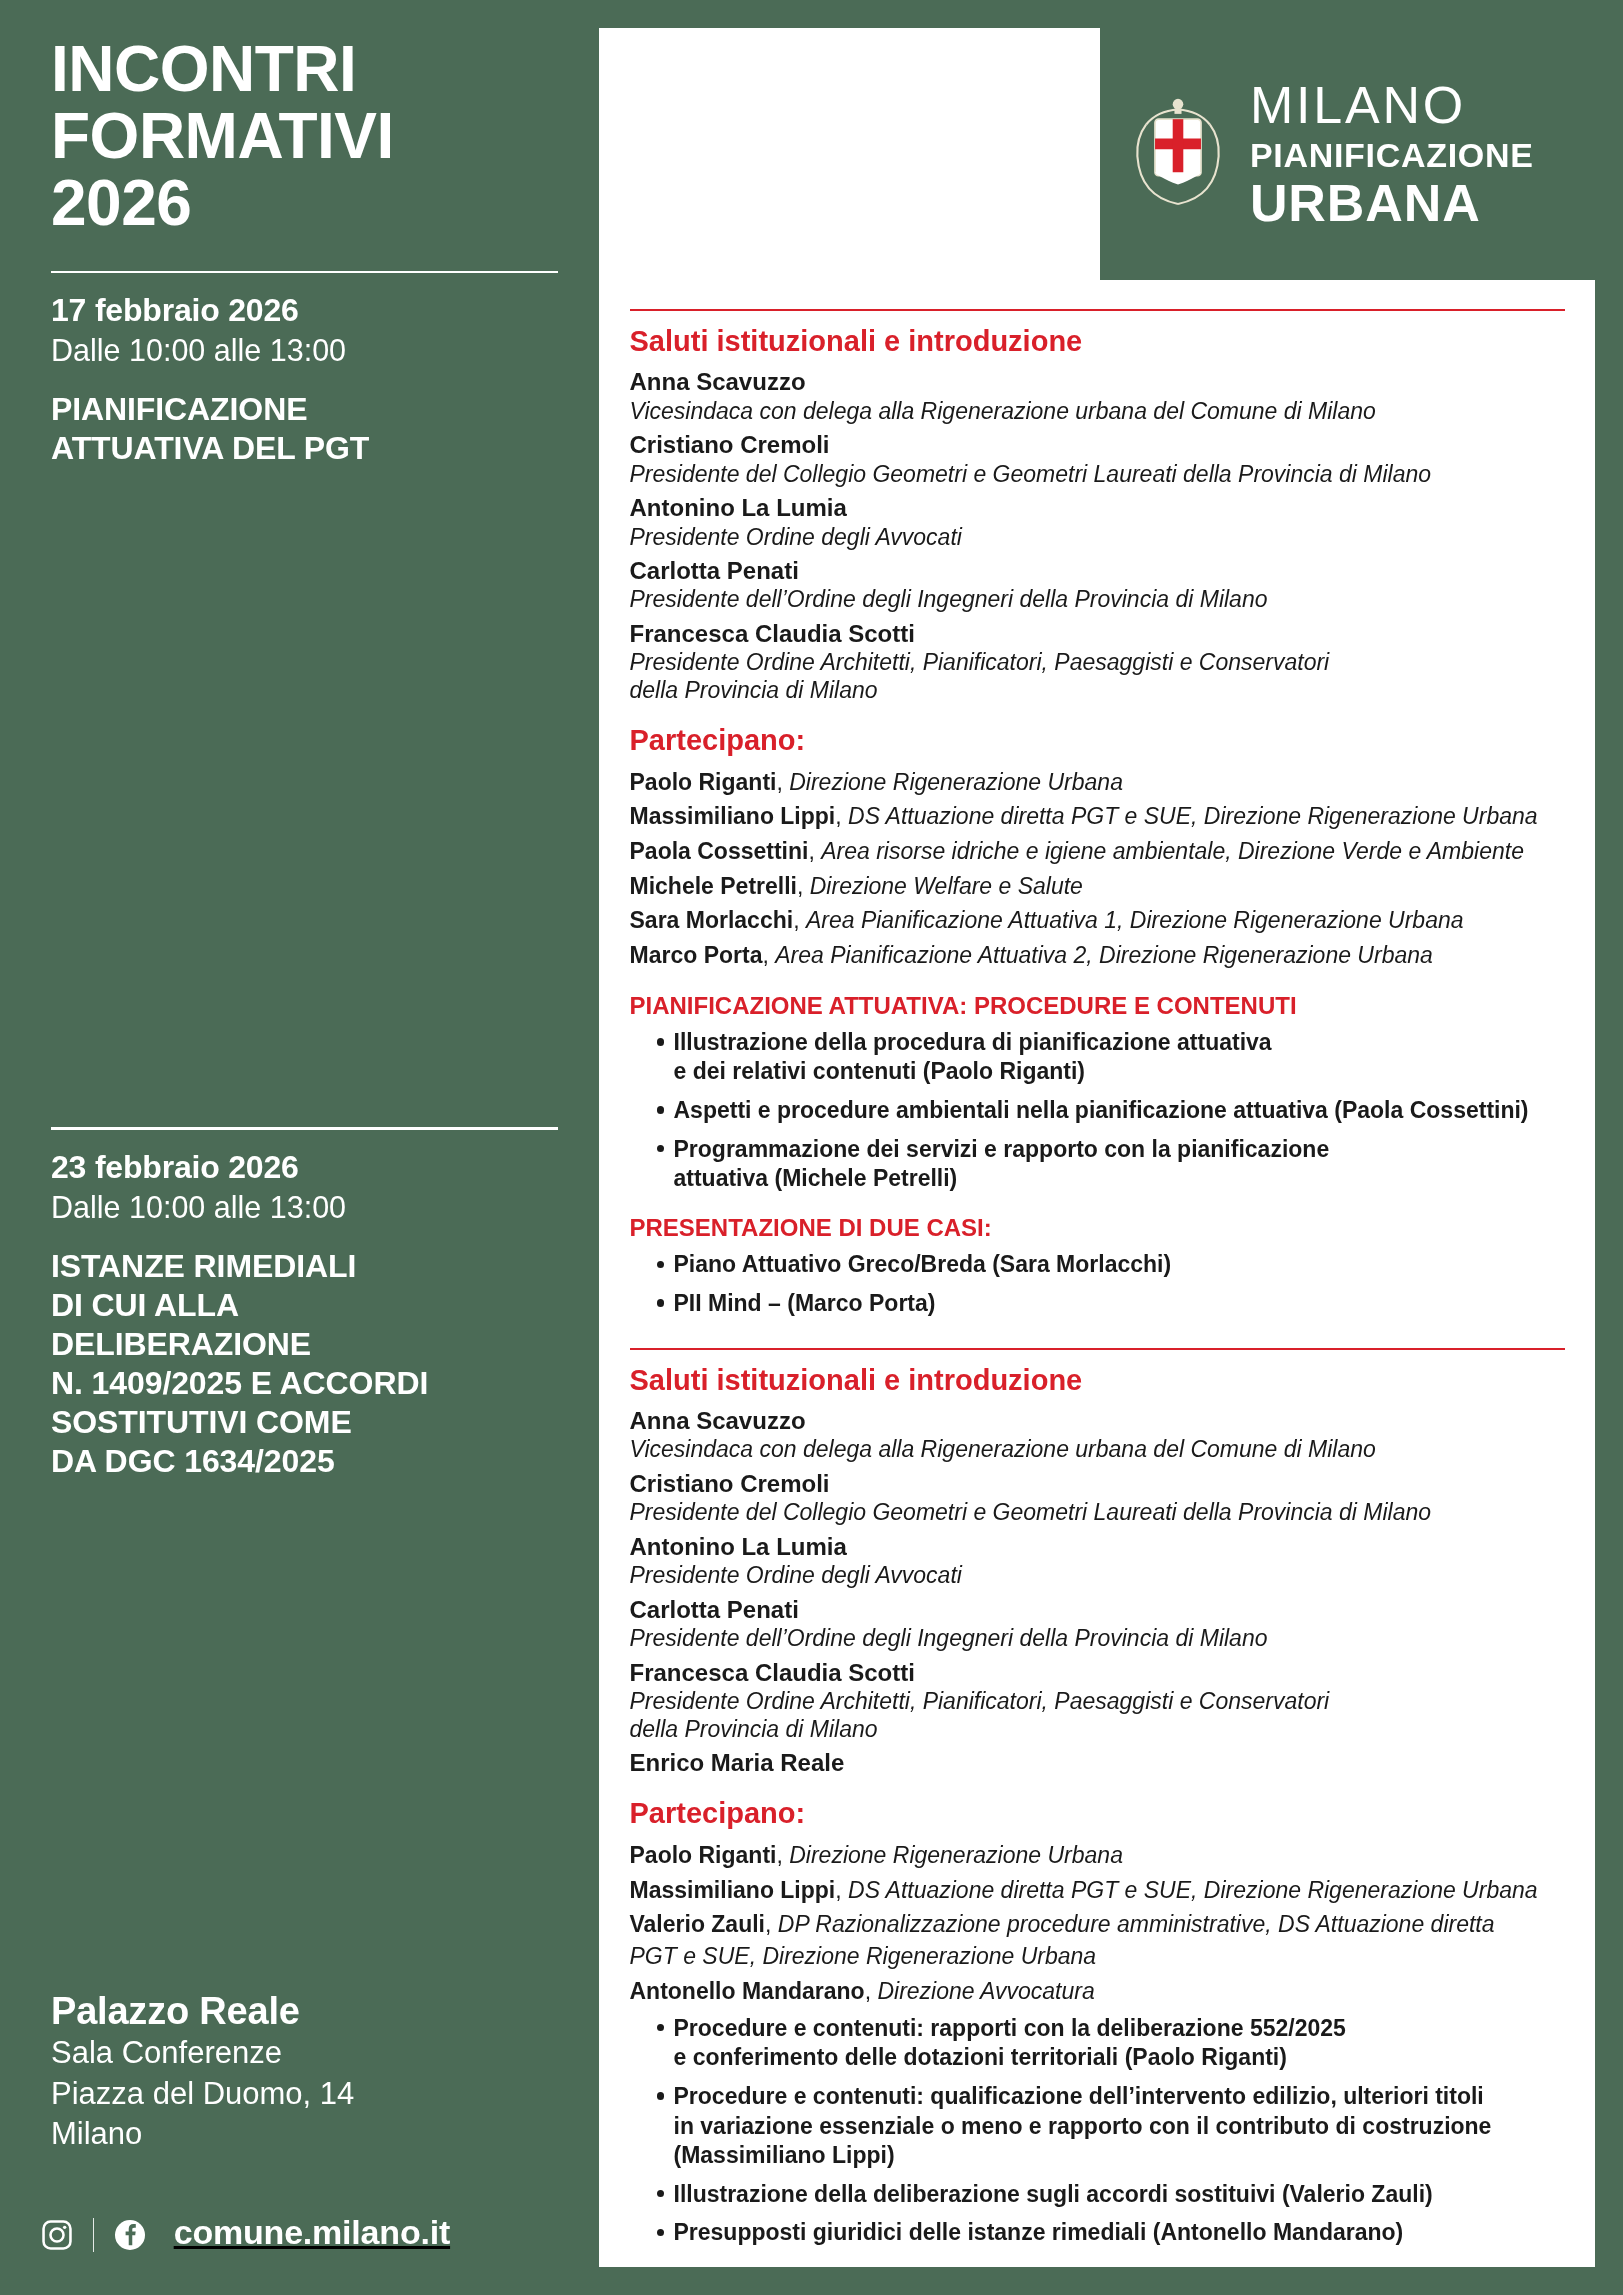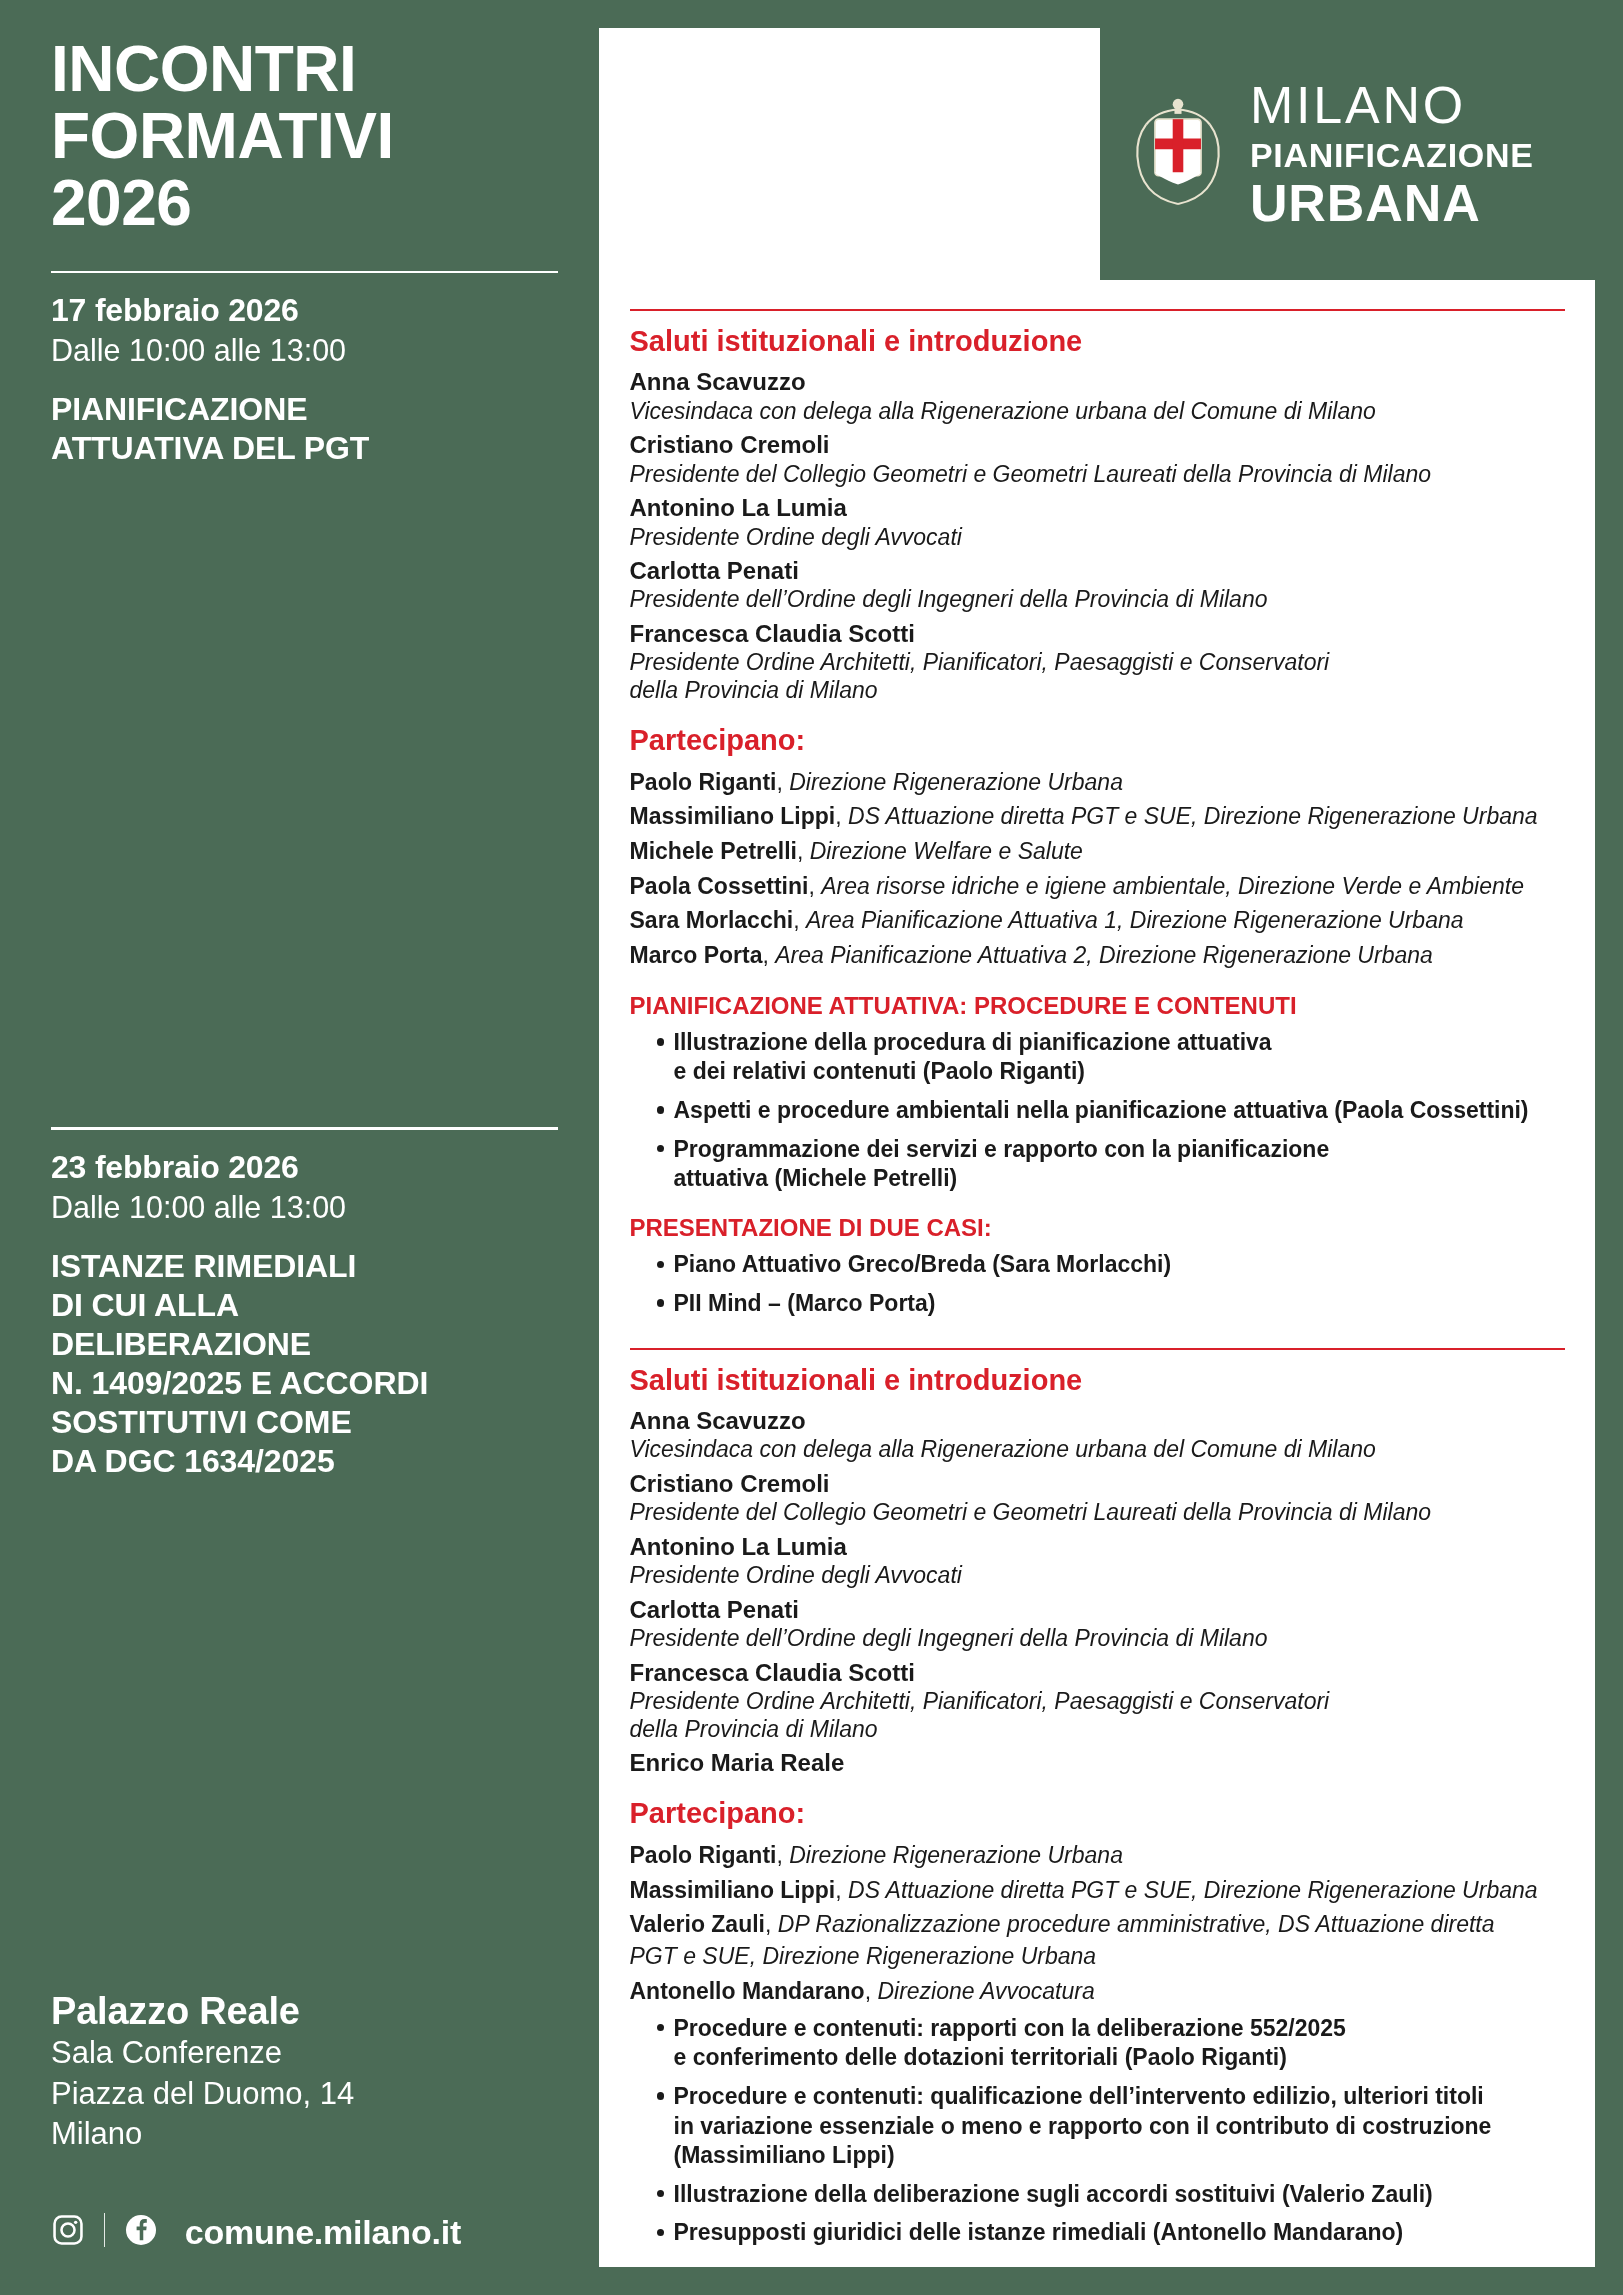--- a/index.html
+++ b/index.html
@@ -81,25 +81,26 @@
     letter-spacing: -0.2px;
   }
   .venue-line {
     color: #ffffff;
     font-size: 31px;
     line-height: 1.3;
     font-weight: normal;
   }
   .footer-left {
     position: absolute;
-    left: 51px;
+    left: 40px;
     bottom: 43px;
     display: flex;
-    align-items: flex-start;
+    align-items: flex-end;
     gap: 18.5px;
+    text-decoration: underline;
   }
   .social-ico {
     width: 34px; height: 34px;
     display: inline-flex;
     align-items: center; justify-content: center;
   }
   .divider-v {
     width: 1.9px; height: 34px; background: #ffffff; opacity: .85;
   }
   .site {
@@ -324,22 +325,22 @@
       <div class="person">
         <div class="nm">Francesca Claudia Scotti</div>
         <div class="rl" style="white-space:pre-line">Presidente Ordine Architetti, Pianificatori, Paesaggisti e Conservatori
 della Provincia di Milano</div>
       </div>
 
       <div class="sec-head" style="margin-top:19.4px">Partecipano:</div>
 
       <div class="part-line"><b>Paolo Riganti</b>, <i>Direzione Rigenerazione Urbana</i></div>
       <div class="part-line"><b>Massimiliano Lippi</b>, <i>DS Attuazione diretta PGT e SUE, Direzione Rigenerazione Urbana</i></div>
+      <div class="part-line"><b>Paola Cossettini</b>, <i>Area risorse idriche e igiene ambientale, Direzione Verde e Ambiente</i></div>
       <div class="part-line"><b>Michele Petrelli</b>, <i>Direzione Welfare e Salute</i></div>
-      <div class="part-line"><b>Paola Cossettini</b>, <i>Area risorse idriche e igiene ambientale, Direzione Verde e Ambiente</i></div>
       <div class="part-line"><b>Sara Morlacchi</b>, <i>Area Pianificazione Attuativa 1, Direzione Rigenerazione Urbana</i></div>
       <div class="part-line"><b>Marco Porta</b>, <i>Area Pianificazione Attuativa 2, Direzione Rigenerazione Urbana</i></div>
 
       <div class="sec-head caps">PIANIFICAZIONE ATTUATIVA: PROCEDURE E CONTENUTI</div>
       <ul class="bullets">
         <li style="white-space:pre-line">Illustrazione della procedura di pianificazione attuativa
 e dei relativi contenuti (Paolo Riganti)</li>
         <li style="white-space:pre-line">Aspetti e procedure ambientali nella pianificazione attuativa (Paola Cossettini)</li>
         <li style="white-space:pre-line">Programmazione dei servizi e rapporto con la pianificazione
 attuativa (Michele Petrelli)</li>

